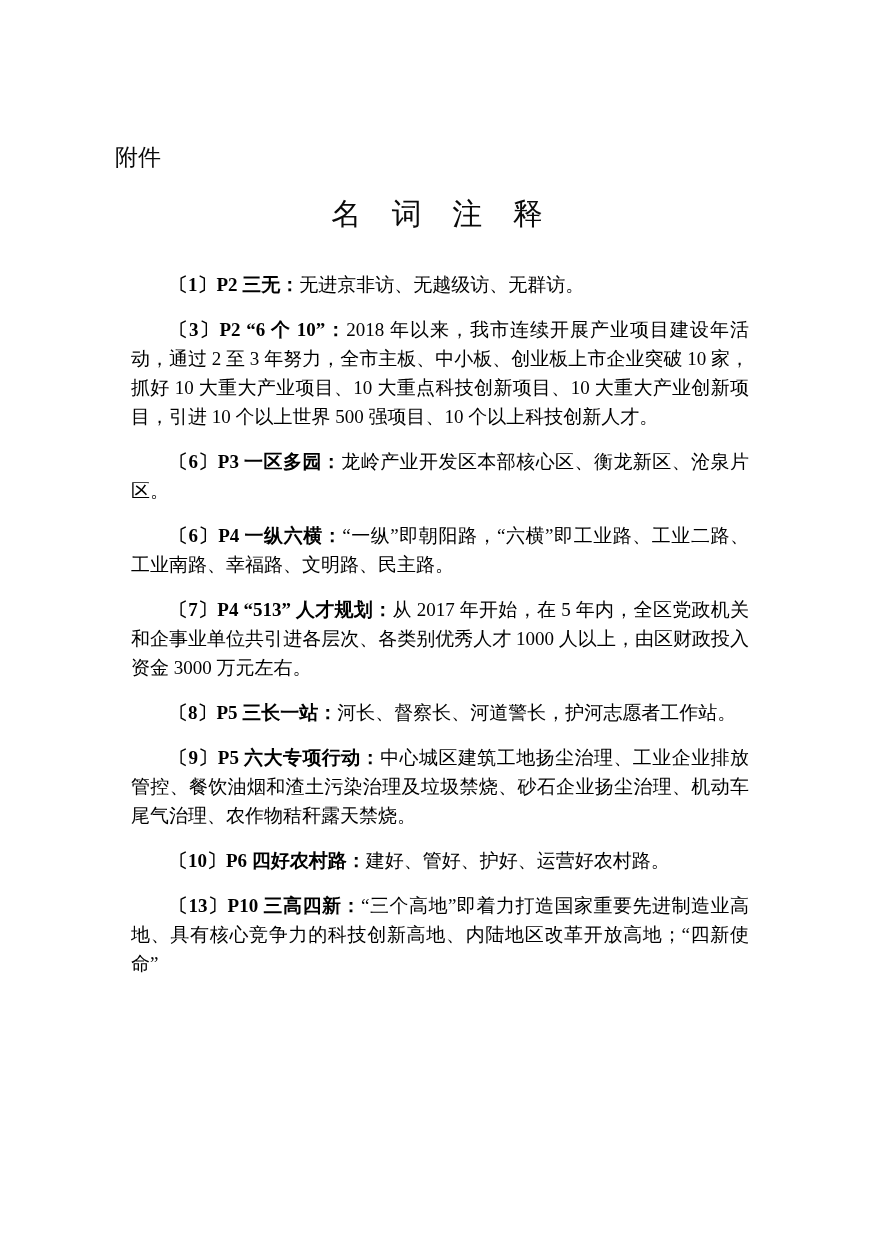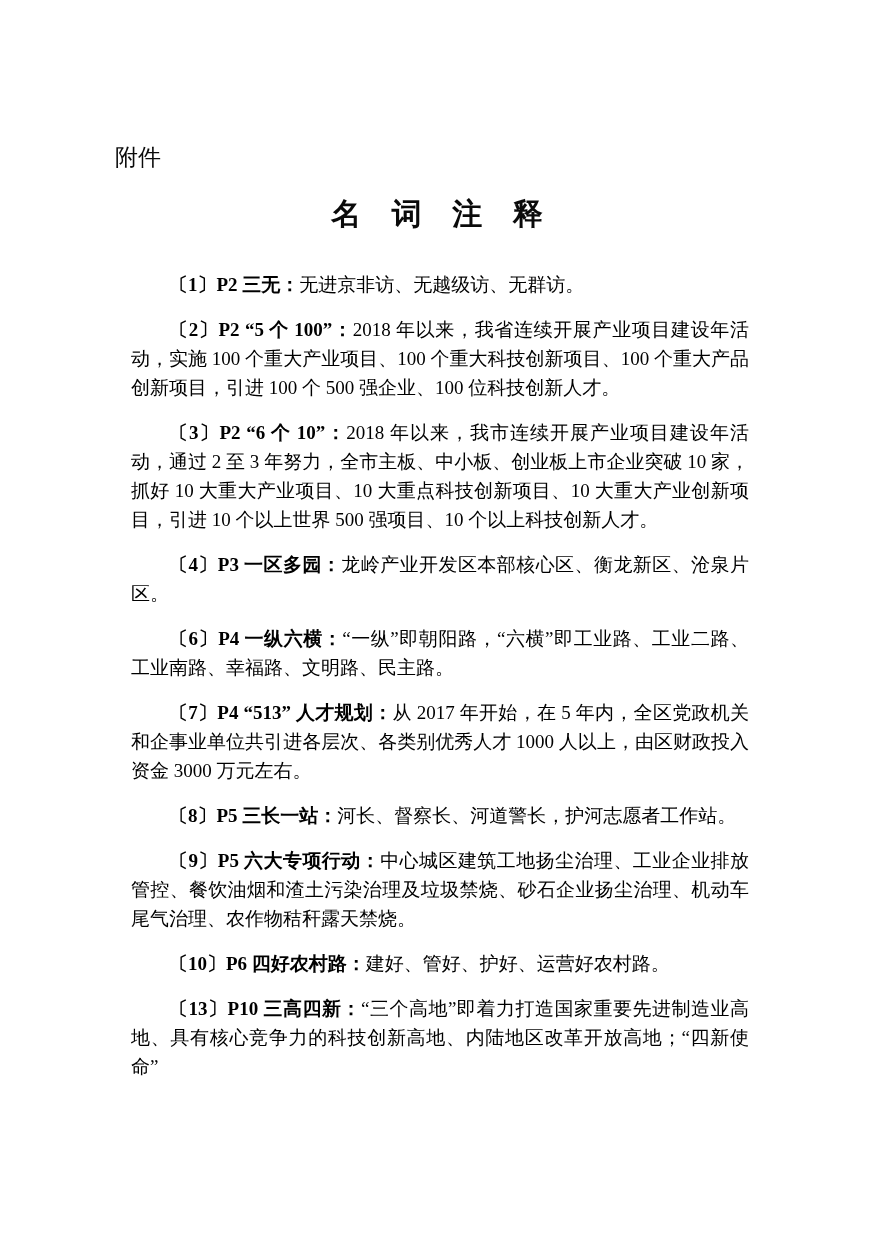--- a/index.html
+++ b/index.html
@@ -22,21 +22,21 @@
   .attachment {
     font-family: "Liberation Sans", "DejaVu Sans", sans-serif;
     font-size: 23px;
     line-height: 1.25;
     color: #0a0a0a;
   }
   .doc-title {
     margin: 22px 0 0 0;
     text-align: center;
     font-size: 30px;
-    font-weight: bold;
+    font-weight: normal;
     letter-spacing: 6px;
     word-spacing: 11px;
     color: #0a0a0a;
   }
   .glossary {
     margin-top: 35px;
     font-size: 19px;
     line-height: 29px;
     text-align: justify;
   }
@@ -63,23 +63,22 @@
 <body>
 
 <div class="page">
 
   <div class="attachment">附件</div>
 
   <h1 class="doc-title">名 词 注 释</h1>
 
   <div class="glossary">
     <p class="item"><span class="term">〔1〕P2 三无：</span><span class="def">无进京非访、无越级访、无群访。</span></p>
-    <p class="item"><span class="term">〔2〕P2 “5 个 100”：</span><span class="def">2018 年以来，我省连续开展产业项目建设年活动，实施 100 个重大产业项目、100 个重大科技创新项目、100 个重大产品创新项目，引进 100 个 500 强企业、100 位科技创新人才。</span></p>
     <p class="item"><span class="term">〔3〕P2 “6 个 10”：</span><span class="def">2018 年以来，我市连续开展产业项目建设年活动，通过 2 至 3 年努力，全市主板、中小板、创业板上市企业突破 10 家，抓好 10 大重大产业项目、10 大重点科技创新项目、10 大重大产业创新项目，引进 10 个以上世界 500 强项目、10 个以上科技创新人才。</span></p>
-    <p class="item"><span class="term">〔4〕P3 一区多园：</span><span class="def">龙岭产业开发区本部核心区、衡龙新区、沧泉片区。</span></p>
+    <p class="item"><span class="term">〔6〕P3 一区多园：</span><span class="def">龙岭产业开发区本部核心区、衡龙新区、沧泉片区。</span></p>
     <p class="item"><span class="term">〔6〕P4 一纵六横：</span><span class="def">“一纵”即朝阳路，“六横”即工业路、工业二路、工业南路、幸福路、文明路、民主路。</span></p>
     <p class="item"><span class="term">〔7〕P4 “513” 人才规划：</span><span class="def">从 2017 年开始，在 5 年内，全区党政机关和企事业单位共引进各层次、各类别优秀人才 1000 人以上，由区财政投入资金 3000 万元左右。</span></p>
     <p class="item"><span class="term">〔8〕P5 三长一站：</span><span class="def">河长、督察长、河道警长，护河志愿者工作站。</span></p>
     <p class="item"><span class="term">〔9〕P5 六大专项行动：</span><span class="def">中心城区建筑工地扬尘治理、工业企业排放管控、餐饮油烟和渣土污染治理及垃圾禁烧、砂石企业扬尘治理、机动车尾气治理、农作物秸秆露天禁烧。</span></p>
     <p class="item"><span class="term">〔10〕P6 四好农村路：</span><span class="def">建好、管好、护好、运营好农村路。</span></p>
     <p class="item"><span class="term">〔13〕P10 三高四新：</span><span class="def">“三个高地”即着力打造国家重要先进制造业高地、具有核心竞争力的科技创新高地、内陆地区改革开放高地；“四新使命”</span></p>
   </div>
 
 
 </div>

